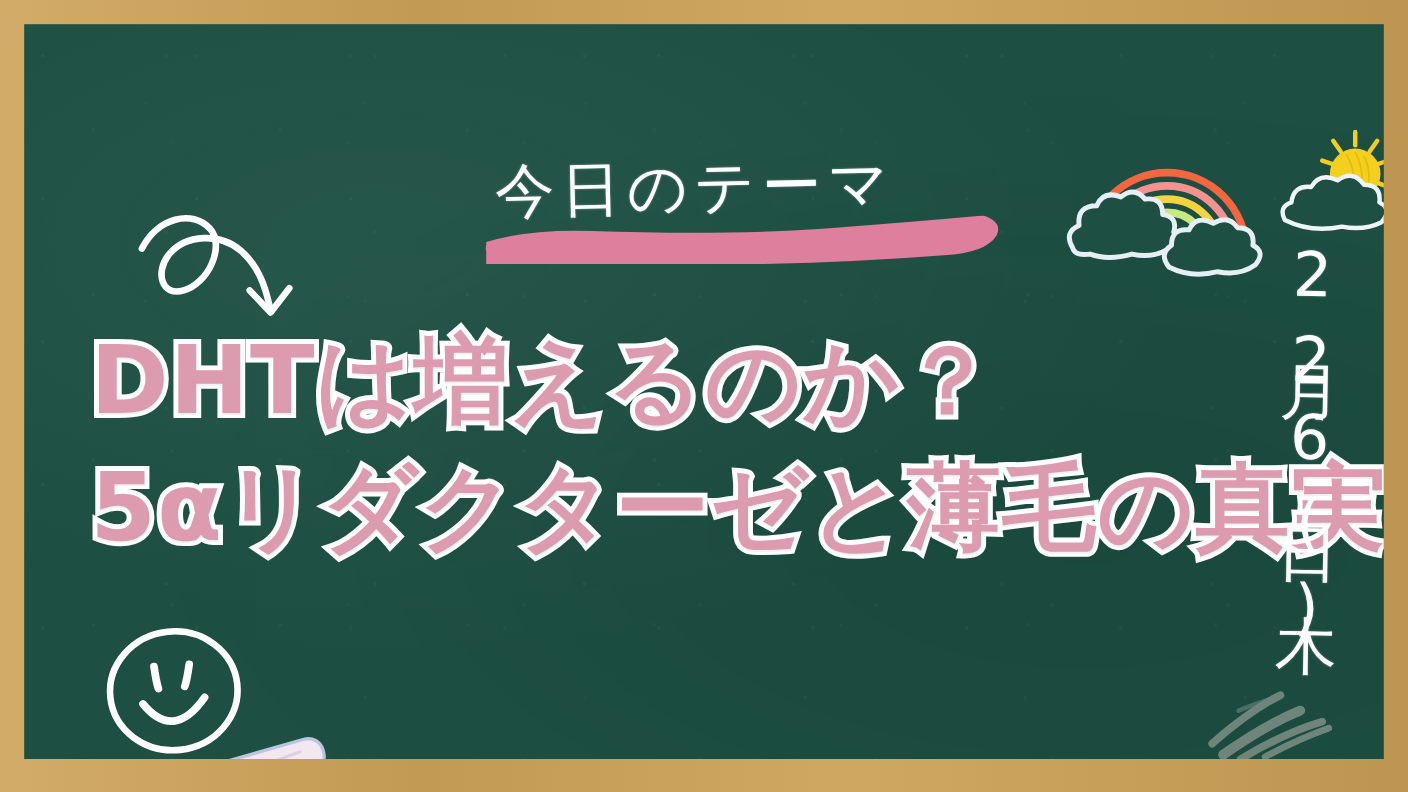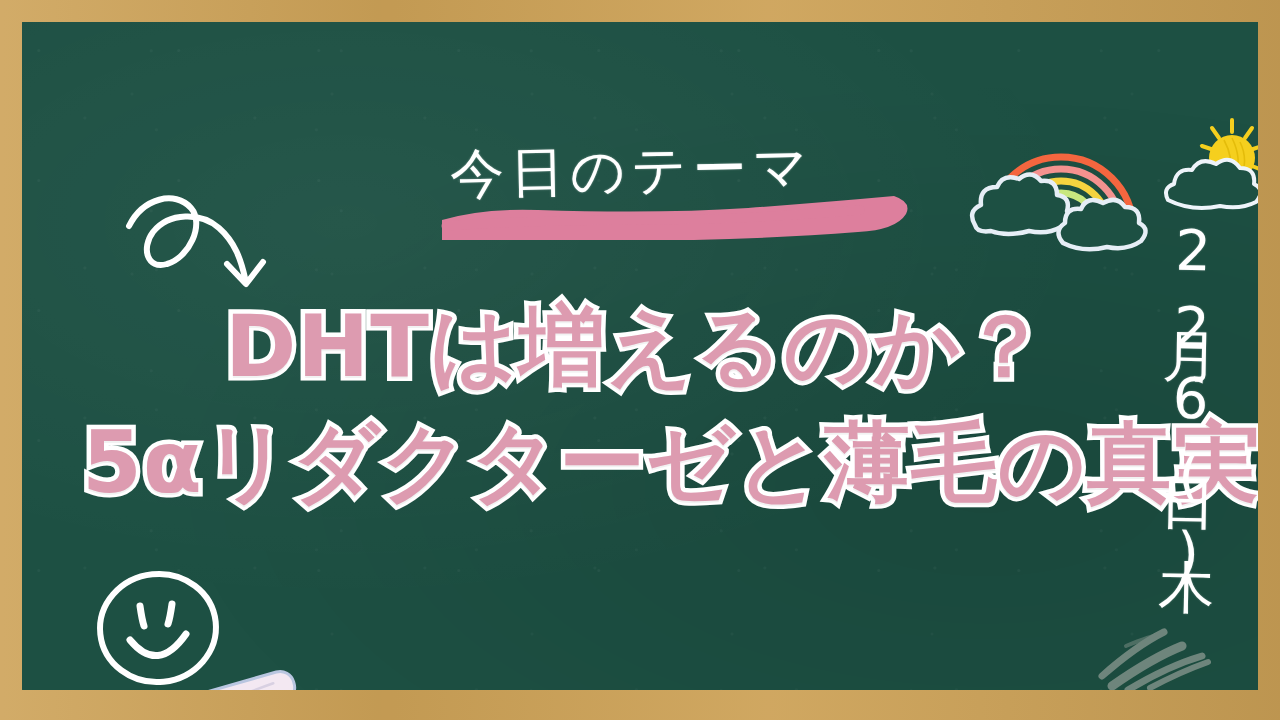--- a/index.html
+++ b/index.html
@@ -75,21 +75,21 @@
     white-space:nowrap;
     text-shadow:0 0 2px rgba(255,255,255,.45);
     transform:rotate(-1.2deg);
   }
 
   
   #headline{
     position:absolute;
     left:60px; top:272px;
     width:1110px;
-    text-align:center;
+    text-align:left;
   }
   #headline .line{
     display:block;
     white-space:nowrap;
     font-family:"DejaVu Sans","Liberation Sans",sans-serif;
     font-weight:700;
     color:#dd9bb0;
     letter-spacing:1px;
     -webkit-text-stroke:9px #ffffff;
     paint-order:stroke fill;

